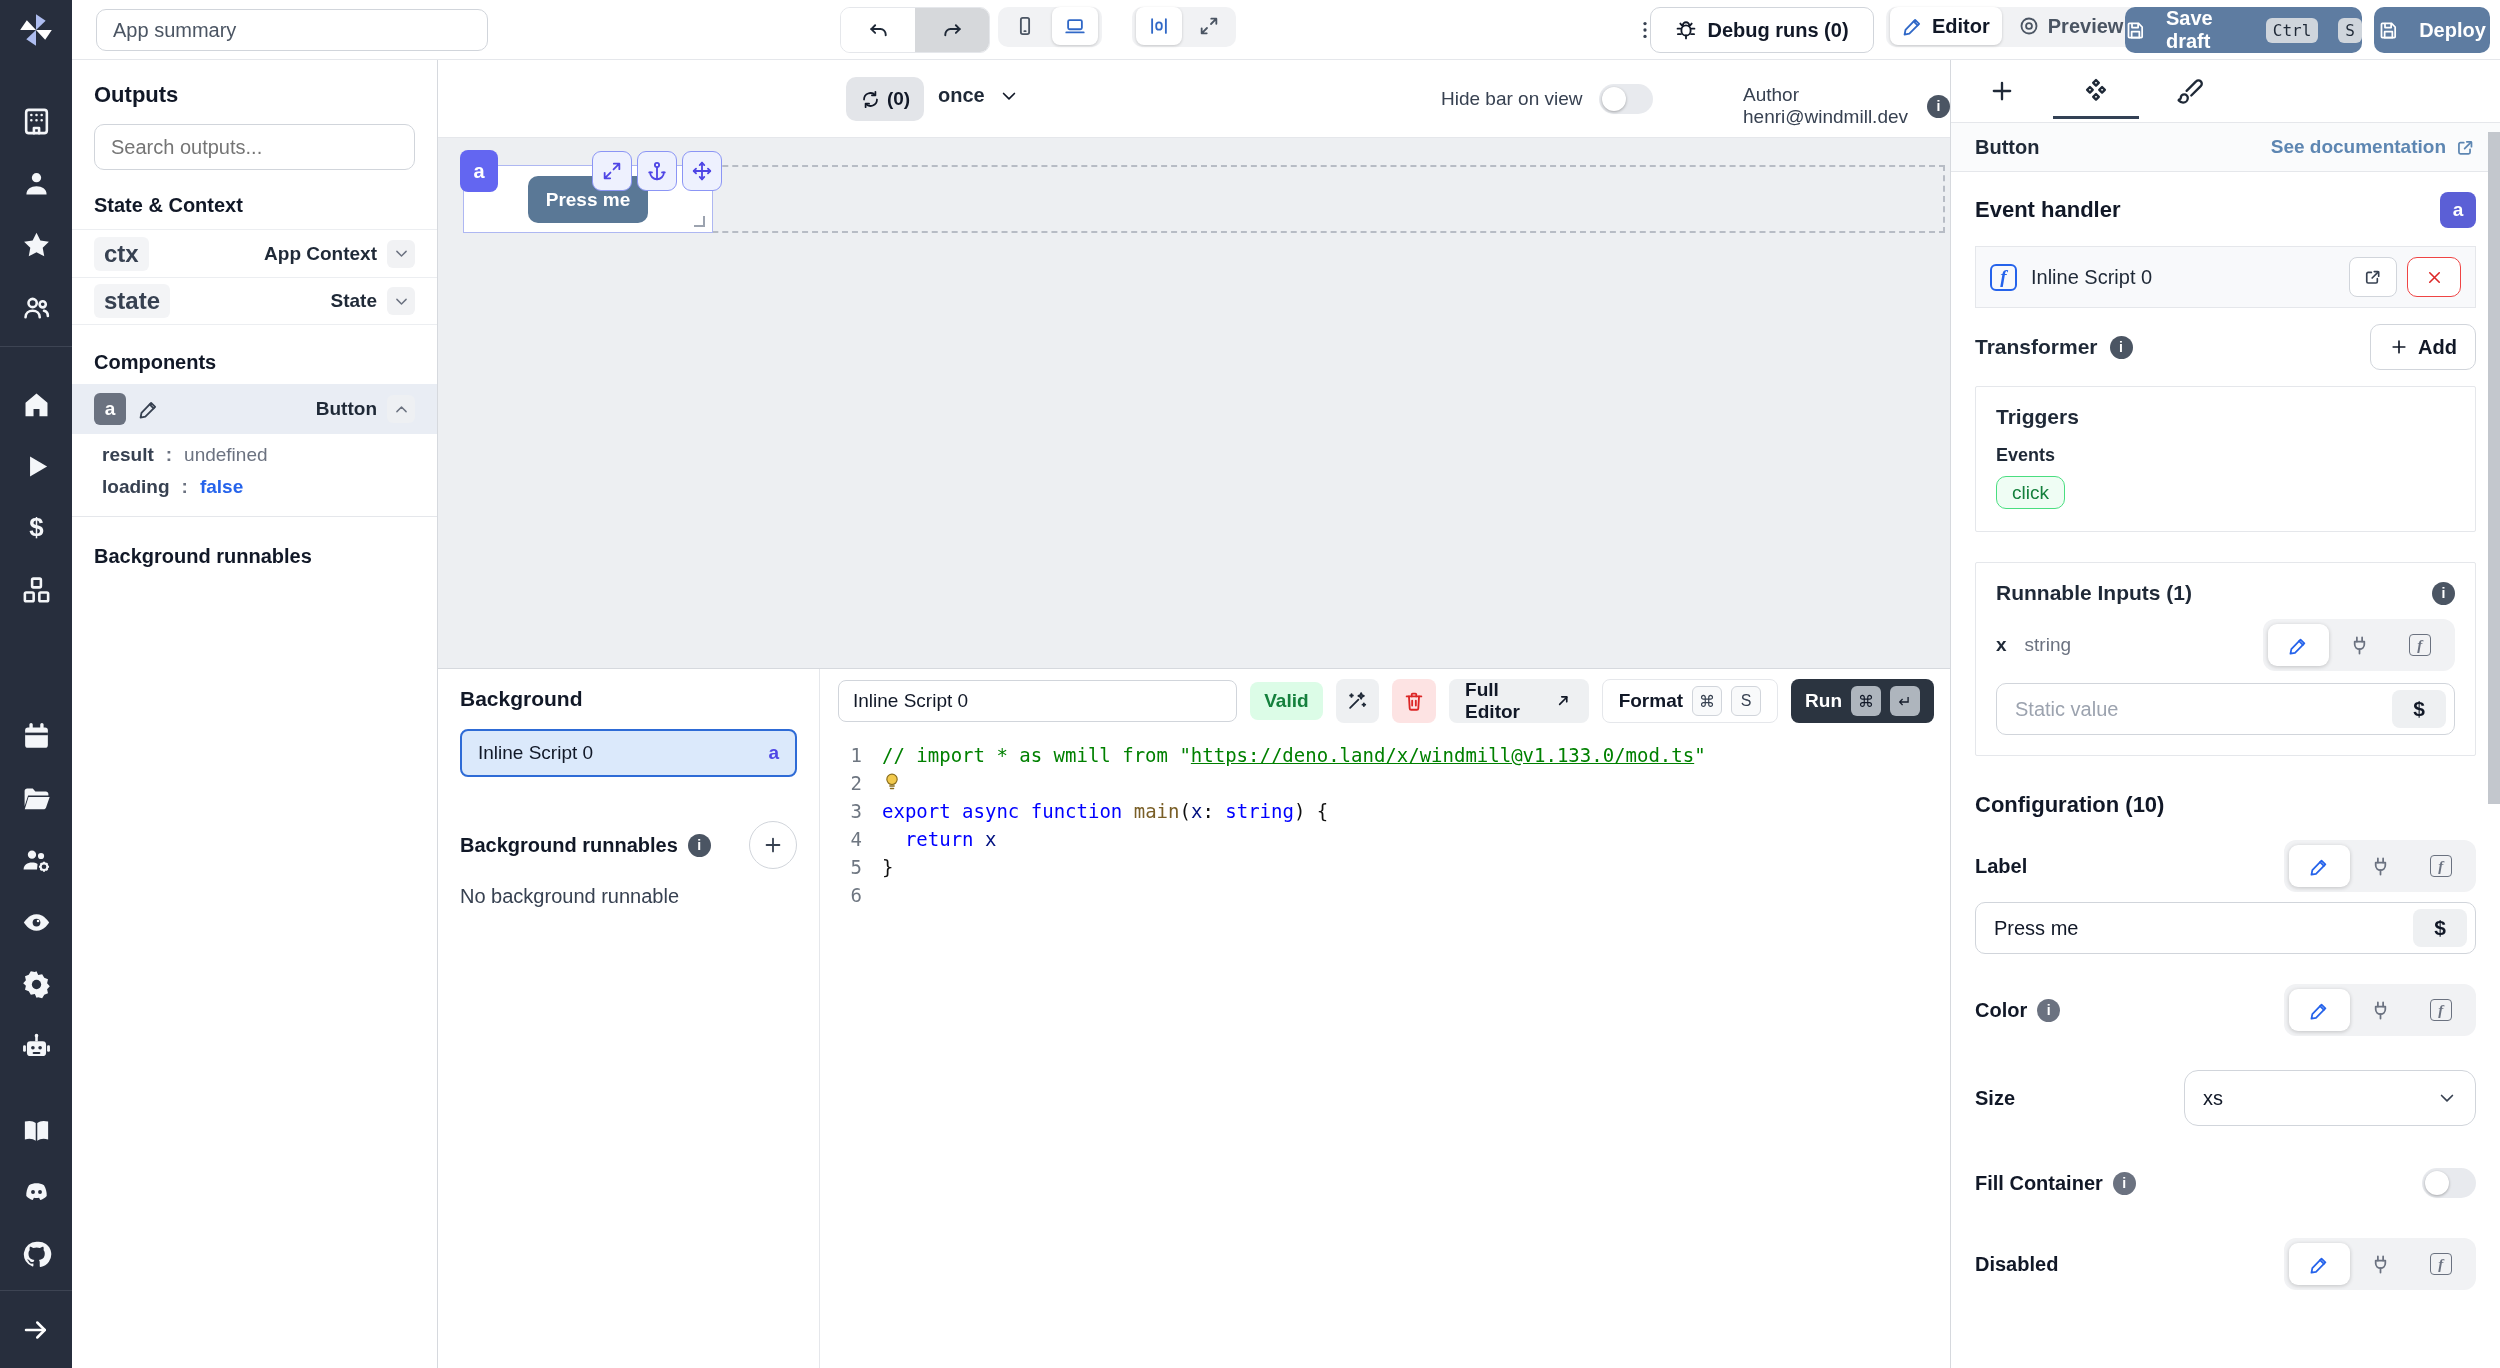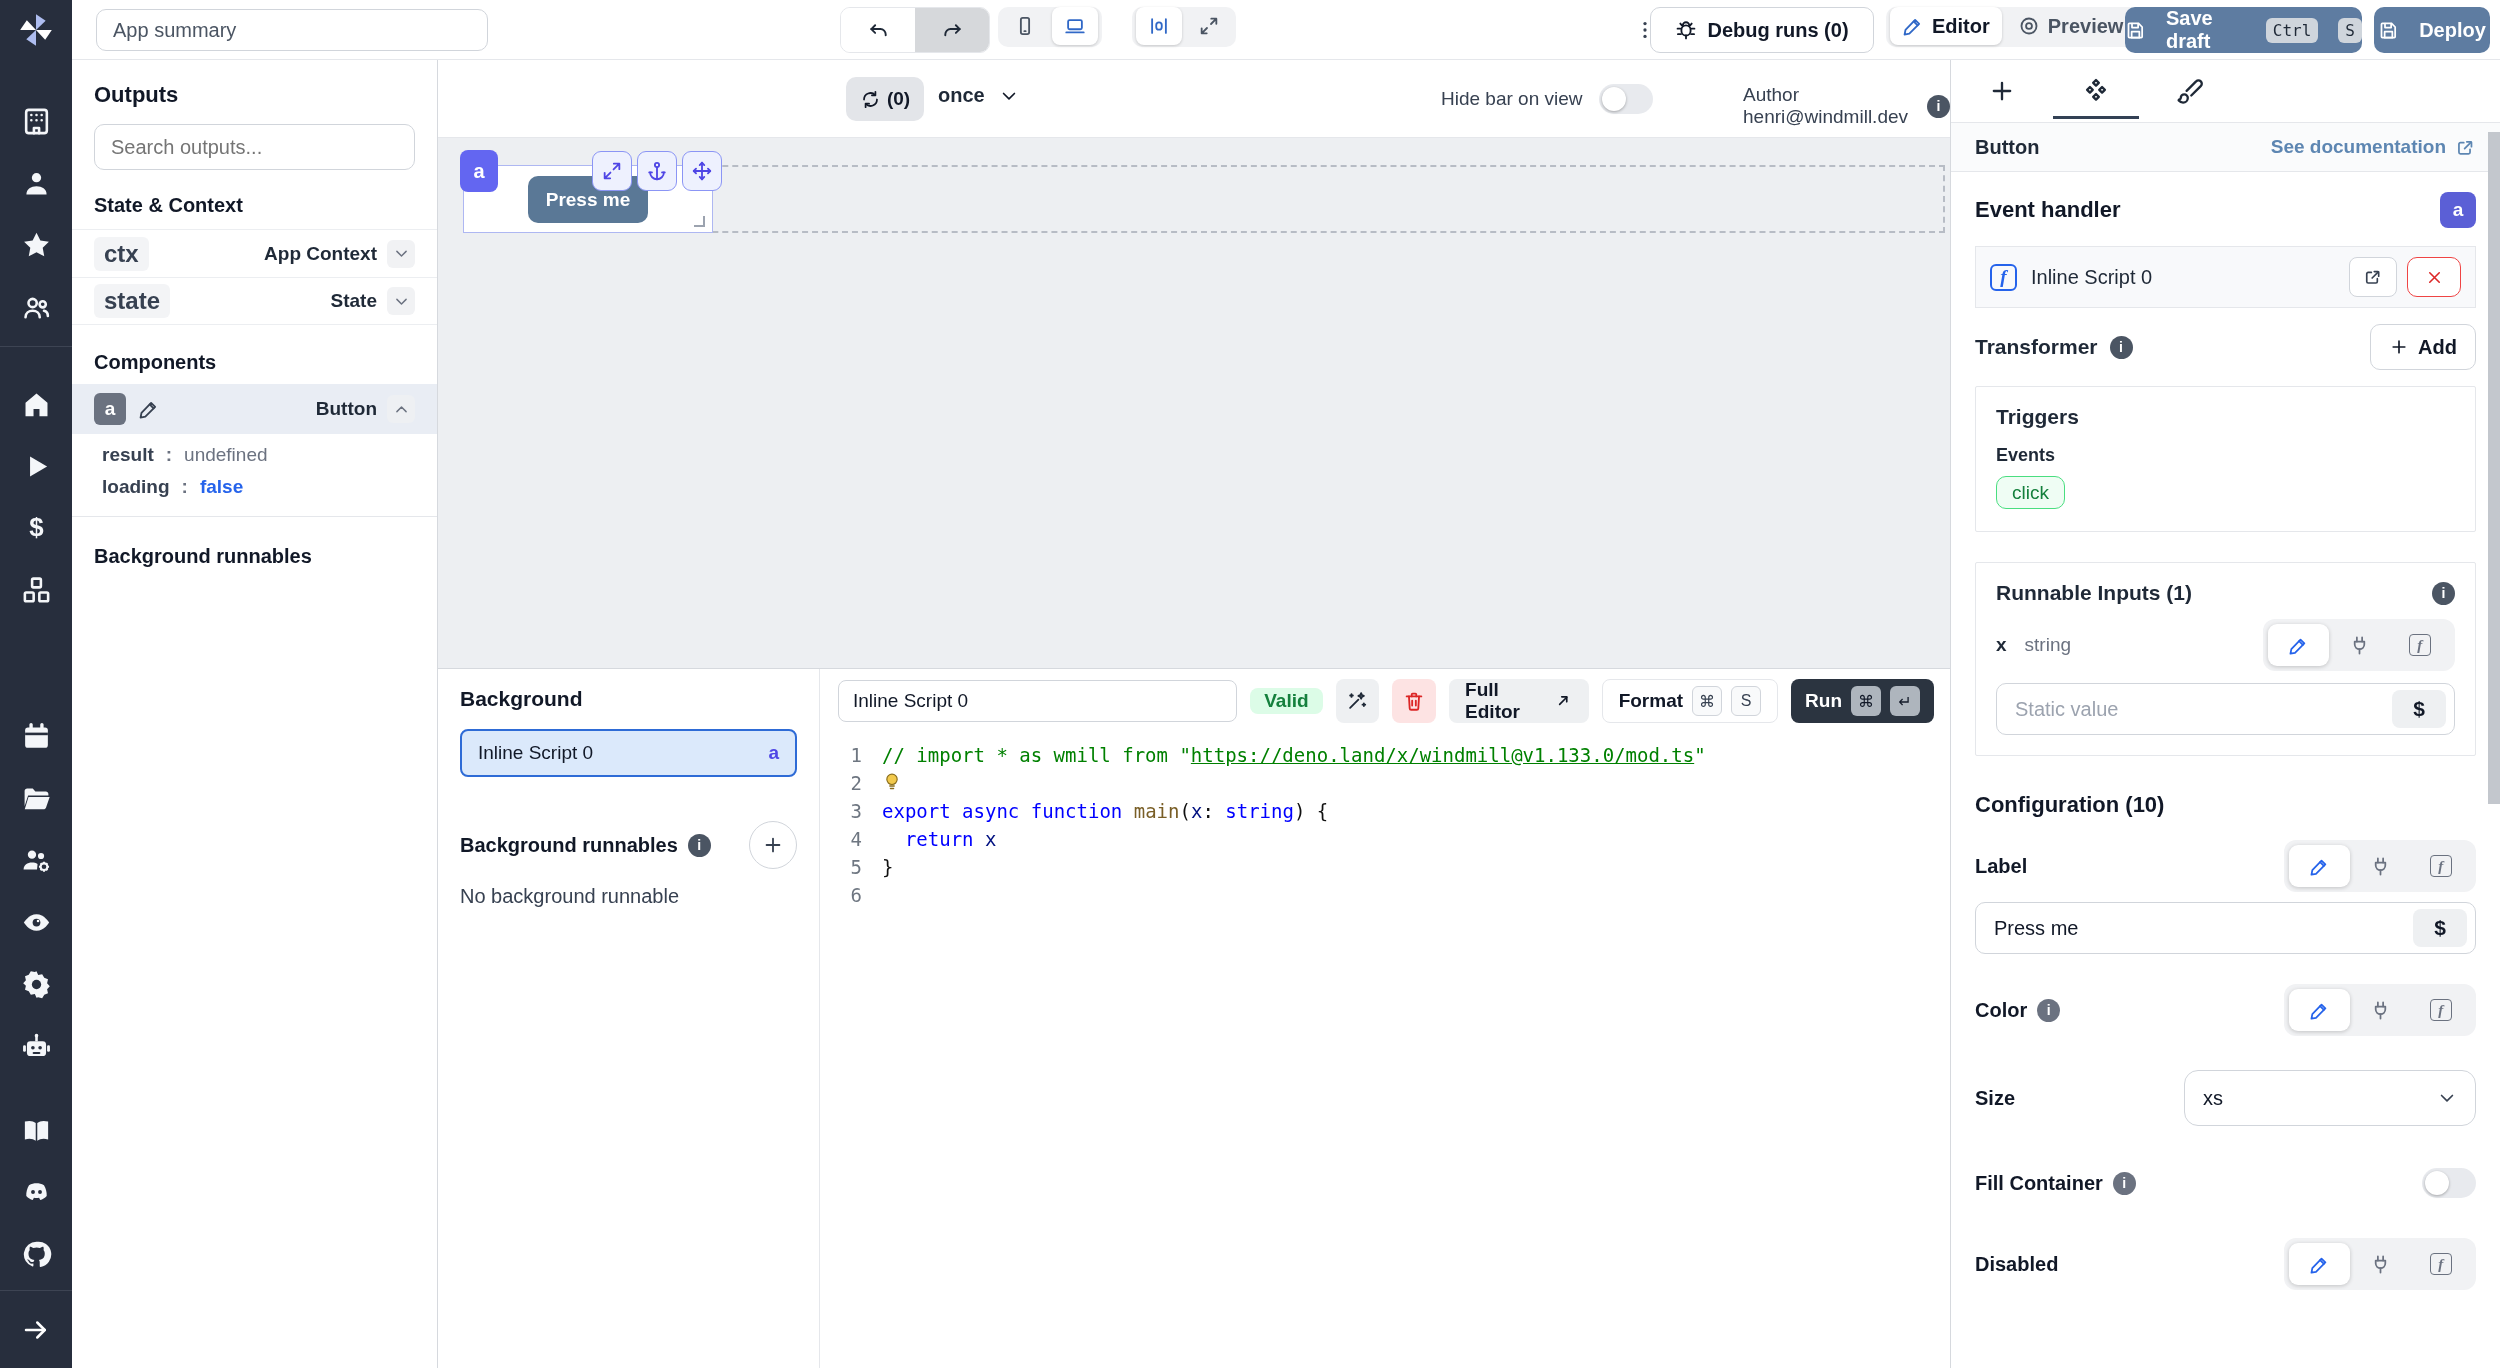--- a/index.html
+++ b/index.html
@@ -78,21 +78,21 @@
   
   #bottom { position:absolute; left:438px; top:668px; width:1512px; height:700px; background:#fff; border-top:1px solid #d6d9de; }
   #runnables { position:absolute; left:0; top:0; width:382px; height:700px; border-right:1px solid #e5e7eb; padding:18px 22px; }
   .run-item { margin-top:18px; height:48px; background:#dbe9fb; border:2px solid #2e6bd6; border-radius:8px; display:flex; align-items:center; padding:0 16px; font-size:19px; color:#111827; }
   .run-item .badge-a { margin-left:auto; color:#4f46e5; font-weight:700; }
   .plus-circle { width:48px; height:48px; border:1px solid #d1d5db; border-radius:50%; display:flex; align-items:center; justify-content:center; color:#374151; margin-left:auto; }
   .plus-circle .icn { width:22px; height:22px; }
   #editor { position:absolute; left:382px; top:0; width:1130px; height:700px; }
   .ed-toolbar { display:flex; align-items:center; gap:13px; padding:10px 16px 8px 18px; }
   .ed-name { width:452px; height:42px; border:1px solid #d1d5db; border-radius:8px; padding:0 14px; font-size:19px; color:#111827; font-family:inherit; }
-  .badge-valid { height:26px; padding:0 14px; background:#dcfce7; color:#15803d; font-weight:700; border-radius:8px; display:flex; align-items:center; font-size:19px; }
+  .badge-valid { height:38px; padding:0 14px; background:#dcfce7; color:#15803d; font-weight:700; border-radius:8px; display:flex; align-items:center; font-size:19px; }
   .tool-sq { width:50px; height:44px; border-radius:8px; background:#eef0f2; display:flex; align-items:center; justify-content:center; color:#1f2937; }
   .tool-sq .icn { width:22px; height:22px; }
   .tool-sq.danger { background:#fde3e3; color:#dc2626; }
   .ed-btn { height:44px; padding:0 16px; border-radius:8px; background:#eef0f2; display:flex; align-items:center; gap:9px; font-weight:700; font-size:19px; color:#111827; }
   .ed-btn .icn { width:20px; height:20px; }
   .ed-btn.outline { background:#fff; border:1px solid #e5e7eb; }
   .kchip { min-width:30px; height:30px; border:1px solid #d1d5db; background:#f9fafb; border-radius:6px; font-size:16px; display:flex; align-items:center; justify-content:center; padding:0 6px; color:#374151; font-weight:400; }
   .run-btn { height:44px; padding:0 14px; border-radius:8px; background:#2b3440; color:#fff; font-weight:700; font-size:19px; display:flex; align-items:center; gap:9px; }
   .run-btn .kchip { background:#aeb5bd; border:none; color:#111827; }
   #code-area { padding-top:10px; font-family:"DejaVu Sans Mono",monospace; font-size:19px; }

